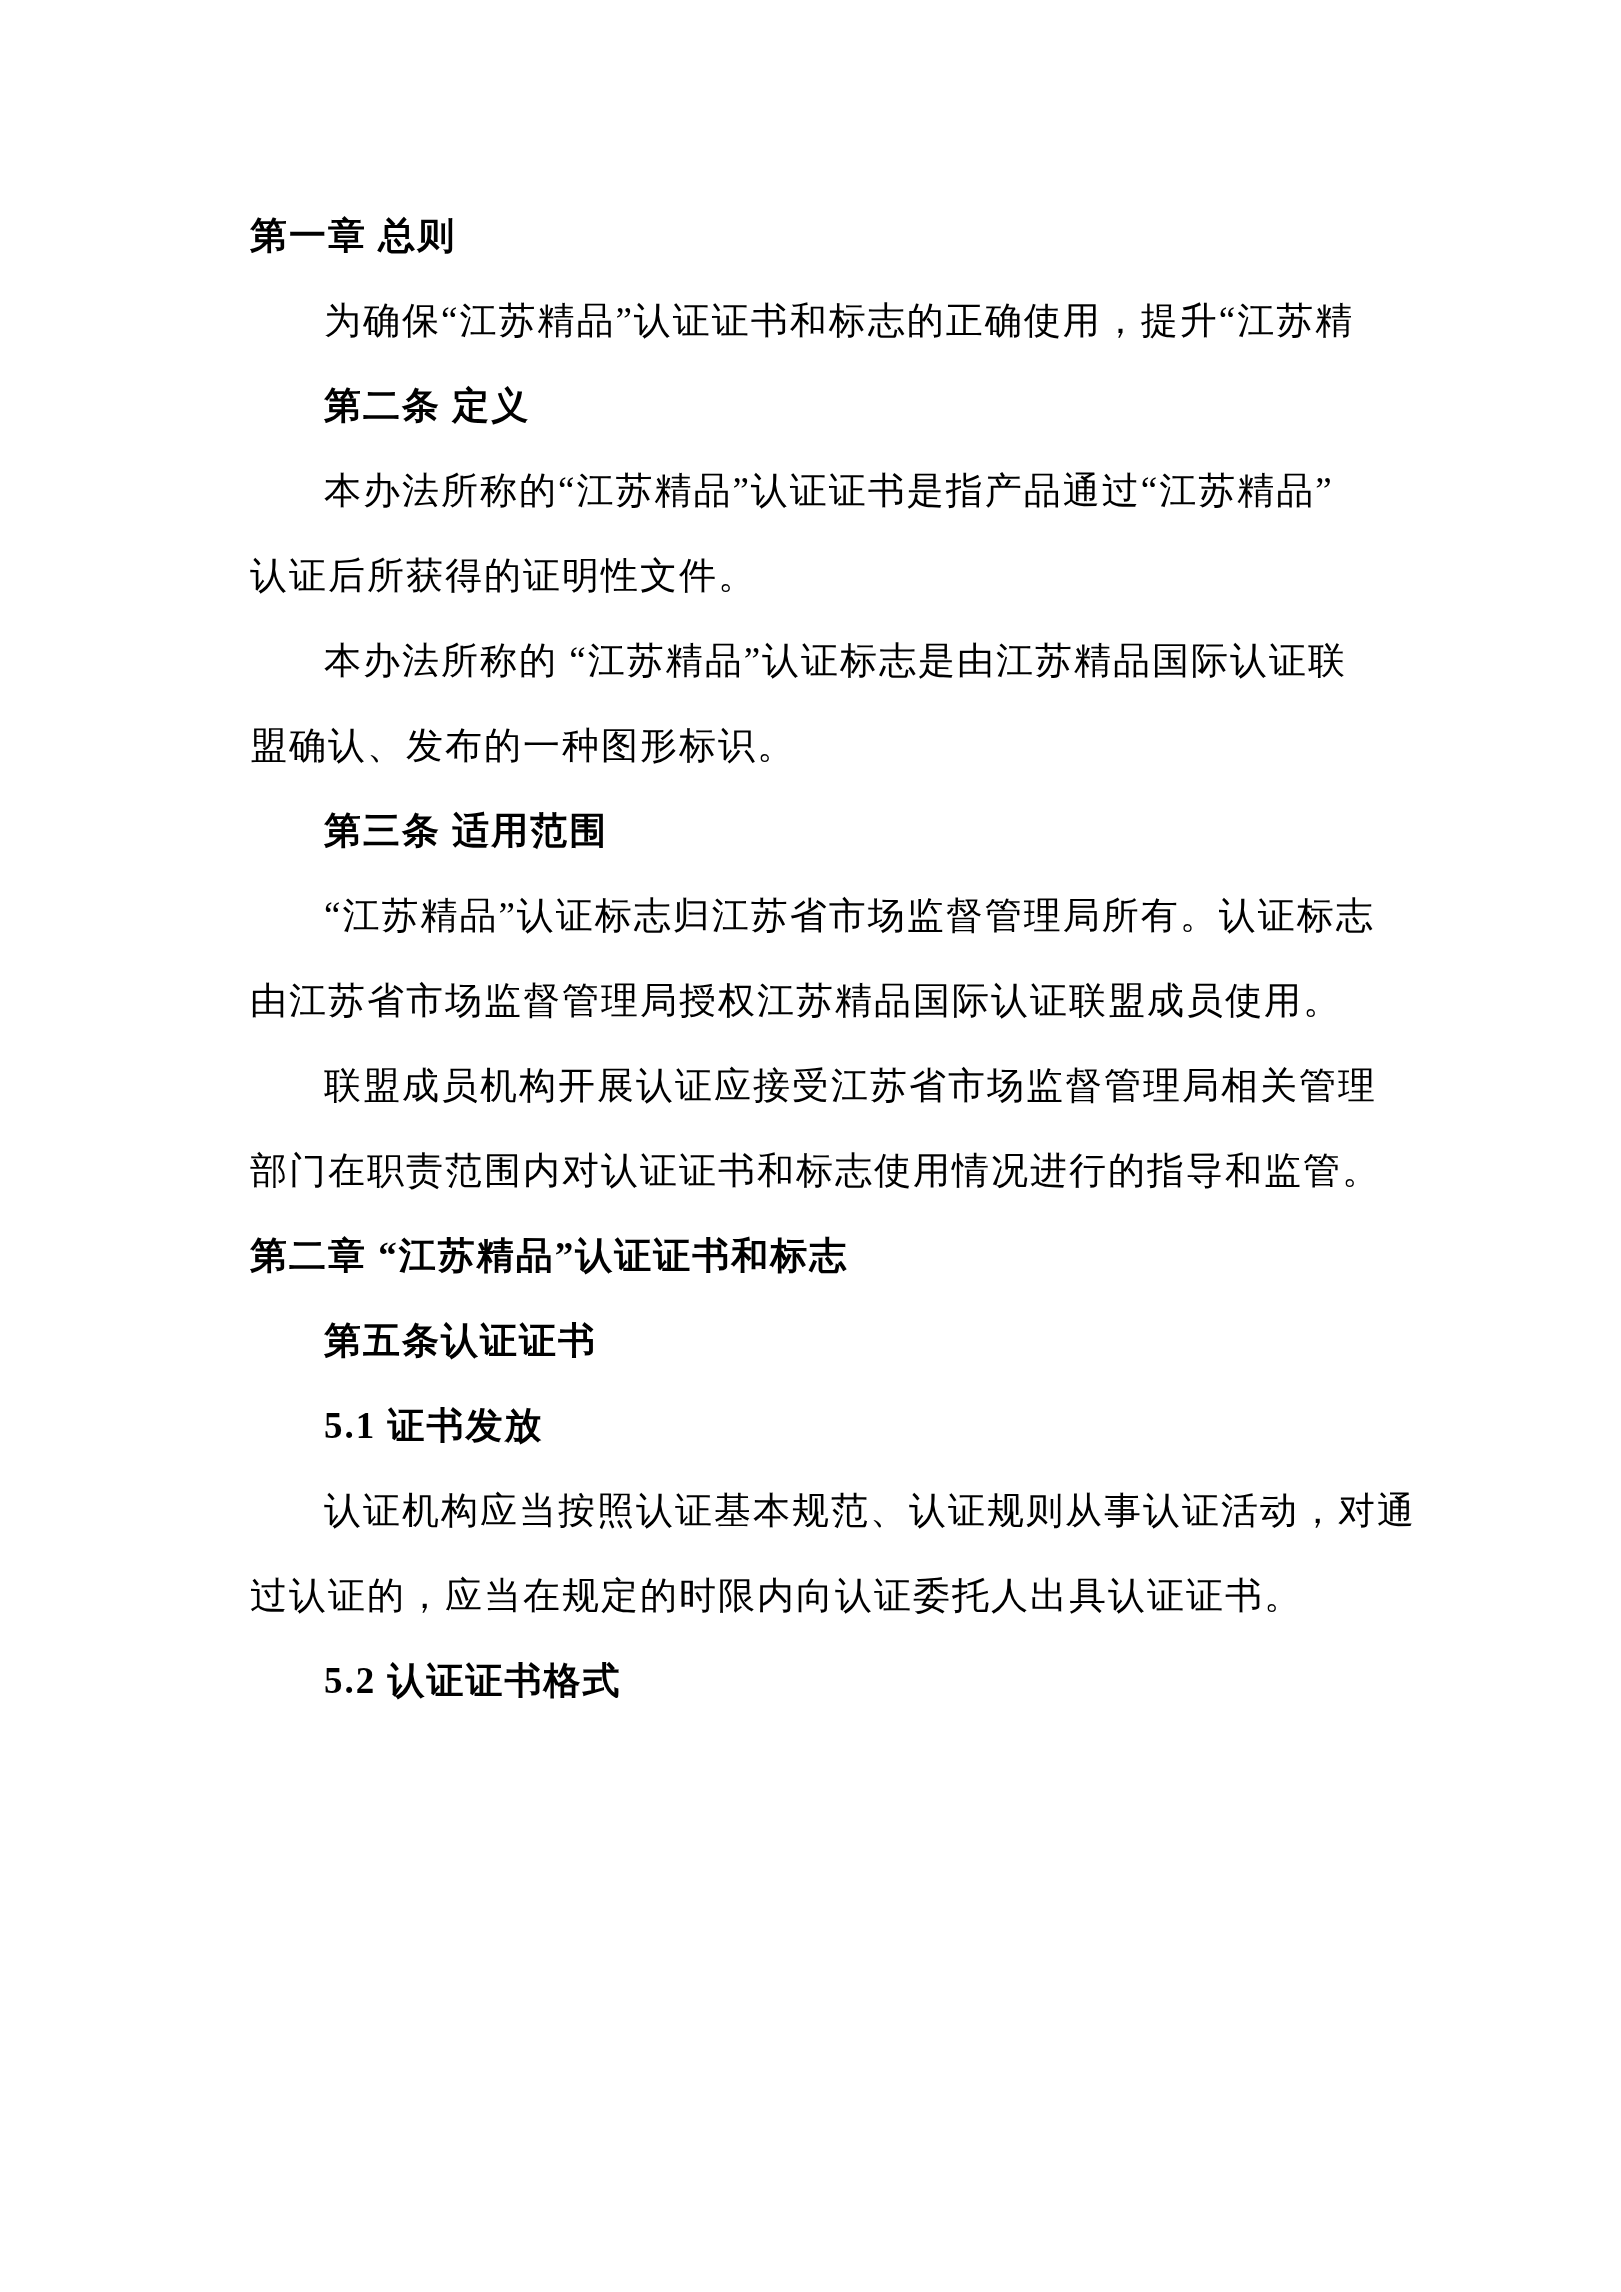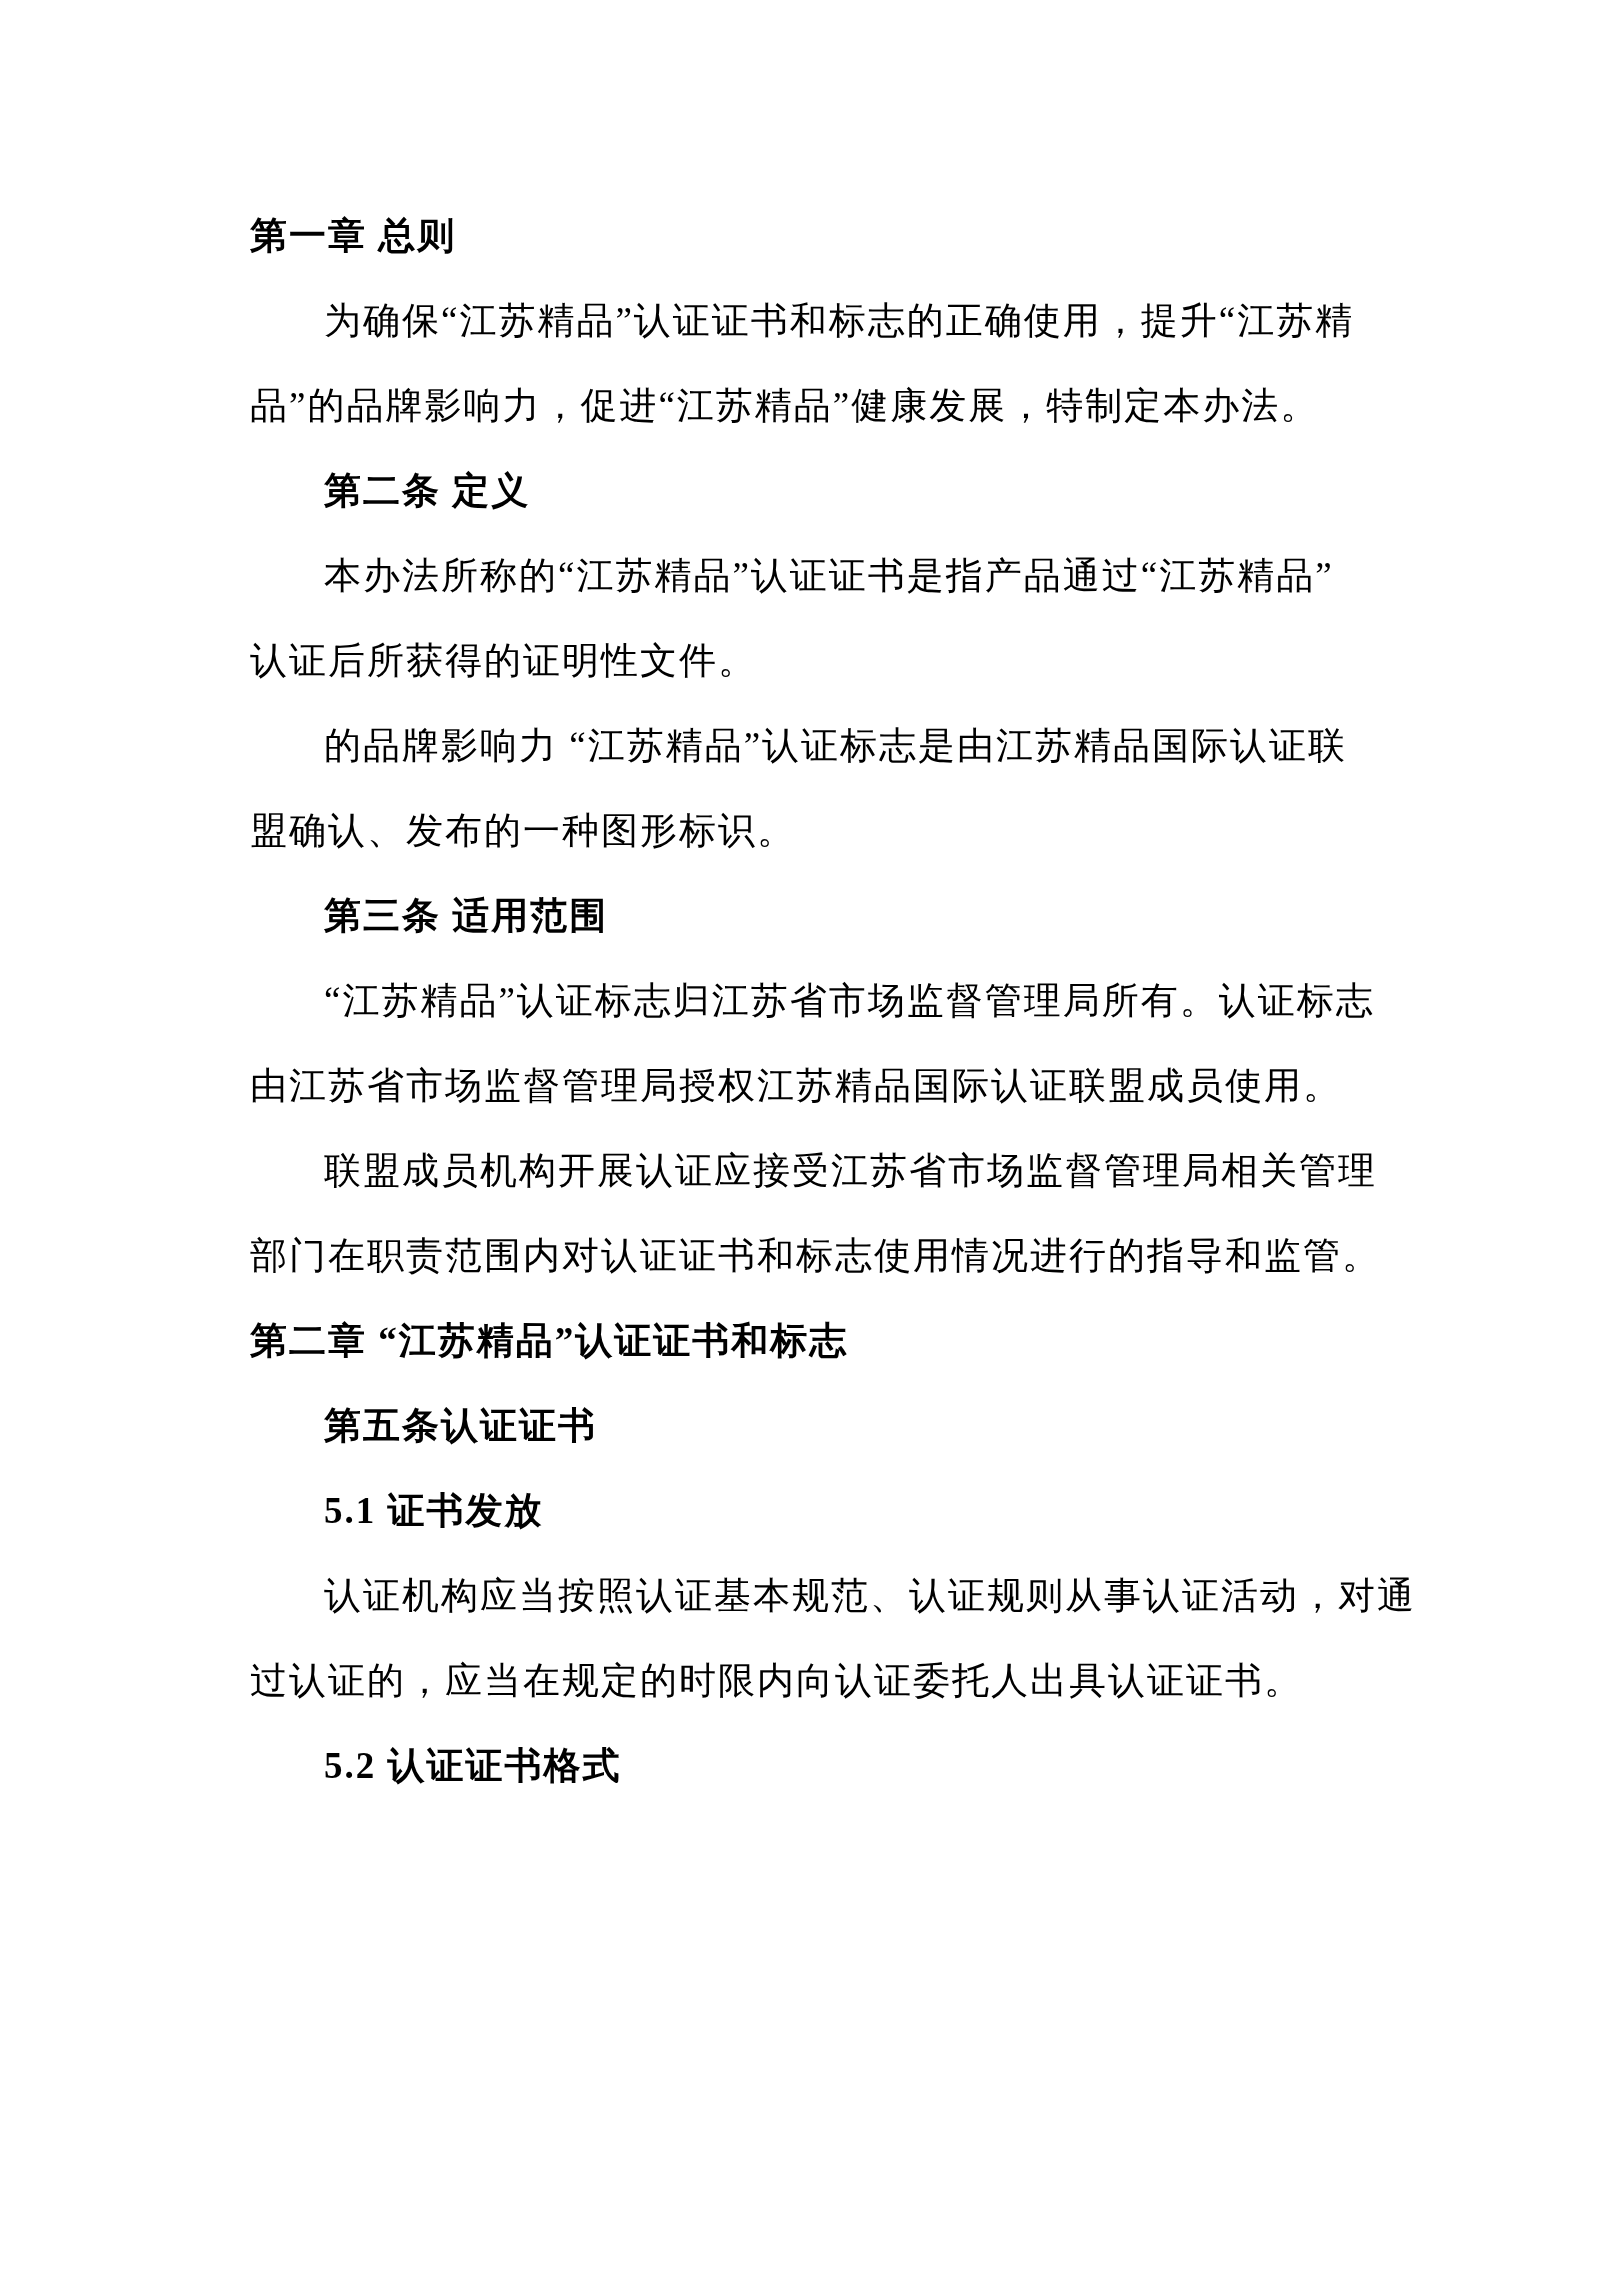--- a/index.html
+++ b/index.html
@@ -41,25 +41,24 @@
   .line.cont {
     padding-left: 0;
   }
 </style>
 </head>
 <body style="background: rgb(255, 255, 255); color: rgb(0, 0, 0);">
 
 <main class="doc-page" id="doc">
     <div class="line chapter">第一章 总则</div>
     <div class="line indent">为确保“江苏精品”认证证书和标志的正确使用，提升“江苏精</div>
-    <div class="line cont">品”的品牌影响力，促进“江苏精品”健康发展，特制定本办法。</div>
     <div class="line article">第二条 定义</div>
     <div class="line indent">本办法所称的“江苏精品”认证证书是指产品通过“江苏精品”</div>
     <div class="line cont">认证后所获得的证明性文件。</div>
-    <div class="line indent">的品牌影响力 “江苏精品”认证标志是由江苏精品国际认证联</div>
+    <div class="line indent">本办法所称的 “江苏精品”认证标志是由江苏精品国际认证联</div>
     <div class="line cont">盟确认、发布的一种图形标识。</div>
     <div class="line article">第三条 适用范围</div>
     <div class="line indent">“江苏精品”认证标志归江苏省市场监督管理局所有。认证标志</div>
     <div class="line cont">由江苏省市场监督管理局授权江苏精品国际认证联盟成员使用。</div>
     <div class="line indent">联盟成员机构开展认证应接受江苏省市场监督管理局相关管理</div>
     <div class="line cont">部门在职责范围内对认证证书和标志使用情况进行的指导和监管。</div>
     <div class="line chapter">第二章 “江苏精品”认证证书和标志</div>
     <div class="line article">第五条认证证书</div>
     <div class="line article">5.1 证书发放</div>
     <div class="line indent">认证机构应当按照认证基本规范、认证规则从事认证活动，对通</div>

